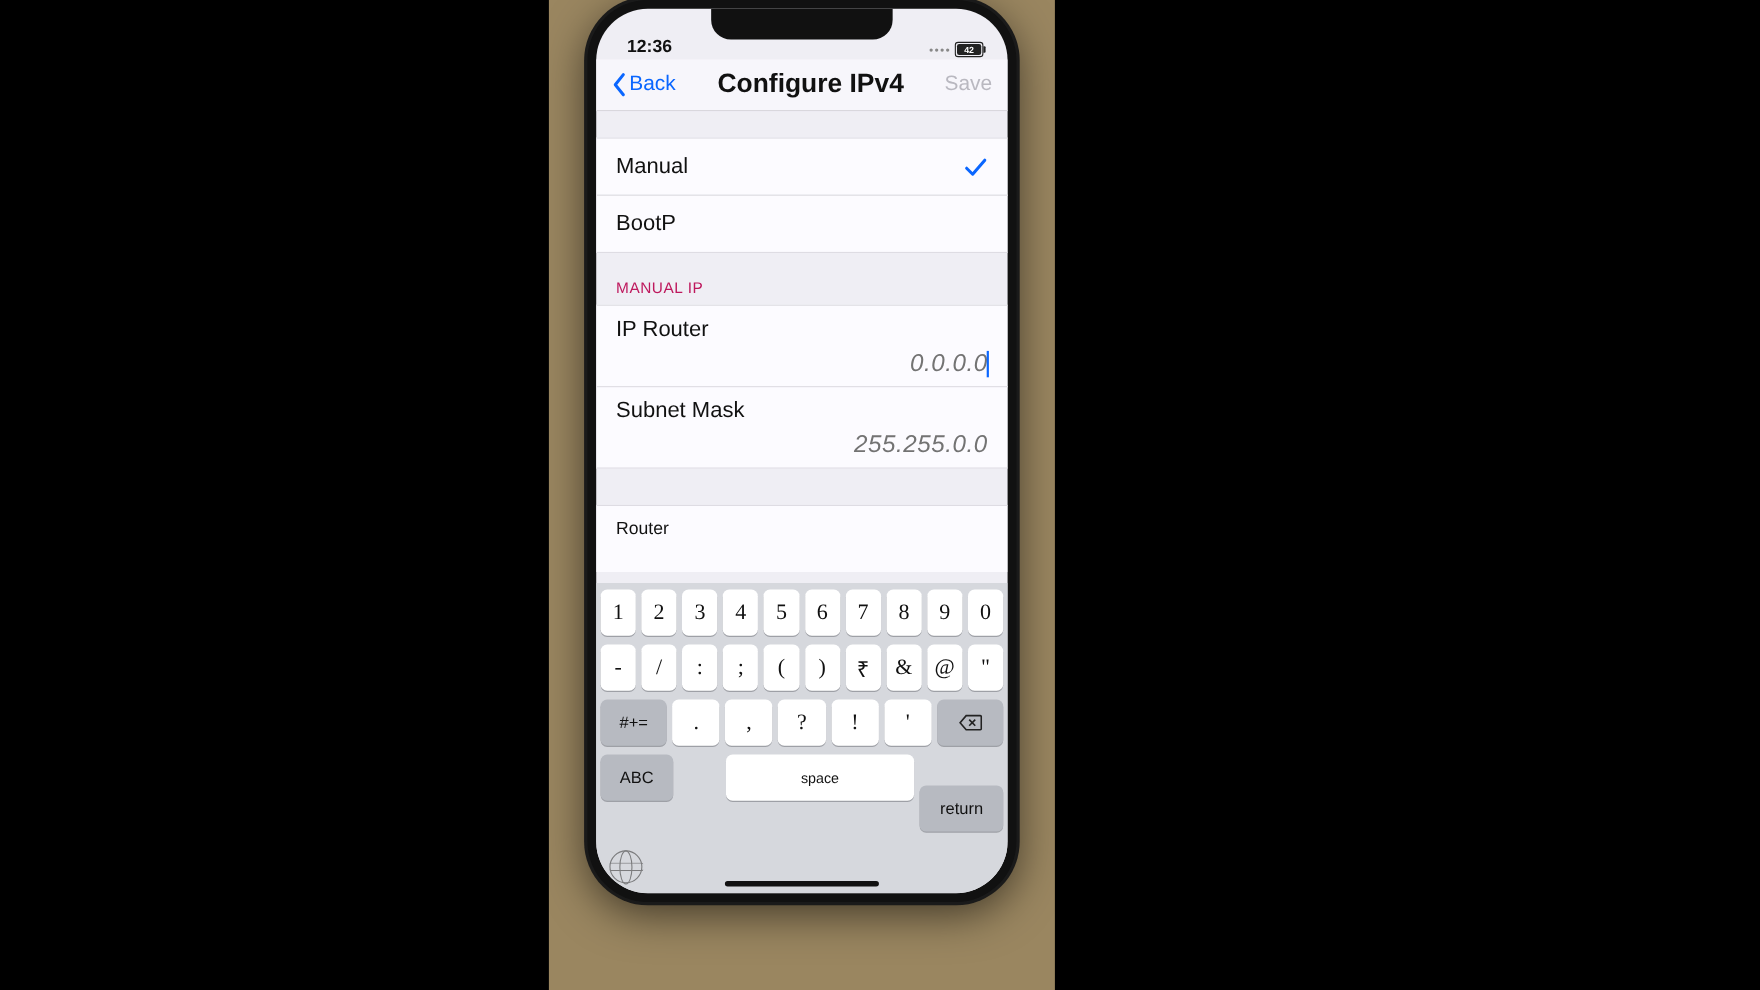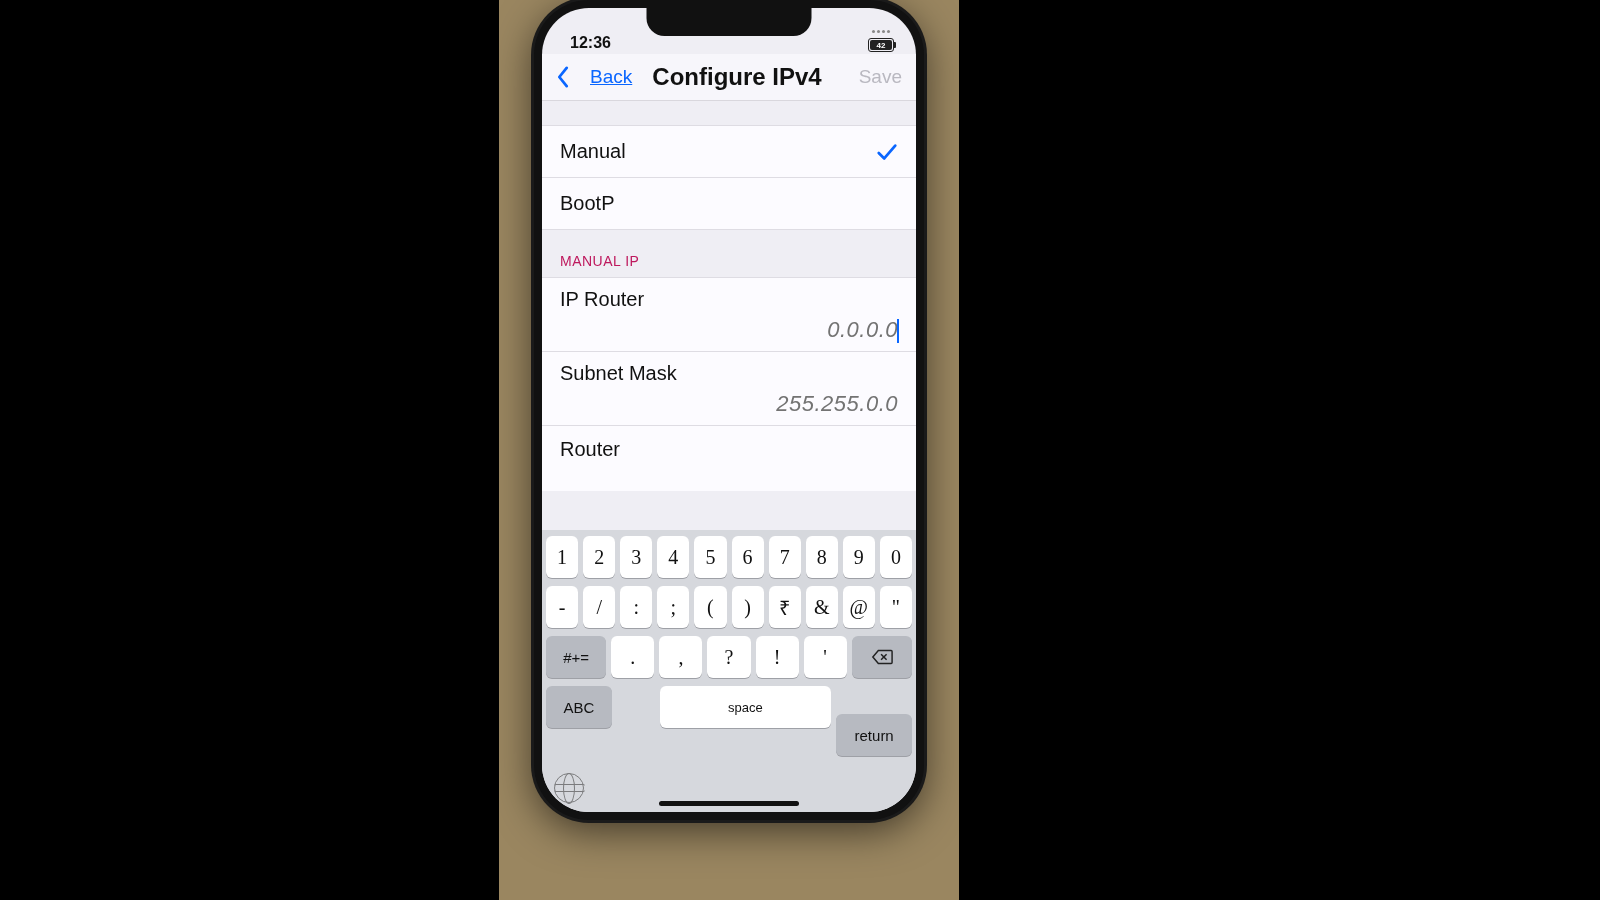--- a/index.html
+++ b/index.html
@@ -60,21 +60,20 @@
     padding: 0 22px 2px 28px;
     font-weight: 600;
     font-size: 16px;
     color: #111;
     z-index: 4;
   }
   .status-right {
     display: flex;
     align-items: center;
     gap: 5px;
-    flex-direction: column;
   }
   .sig-dots { display: flex; gap: 2px; }
   .sig-dots span {
     width: 3px; height: 3px; border-radius: 50%; background: #888;
   }
   .battery {
     width: 24px; height: 12px; border: 1px solid #222; border-radius: 3px;
     position: relative; display:flex; align-items:center; justify-content:center;
     font-size: 8px; font-weight: 700; color:#fff;
   }
@@ -90,21 +89,21 @@
     height: 46px;
     background: #f7f6fb;
     border-bottom: 1px solid #d9d7dd;
     display: flex;
     align-items: center;
     justify-content: space-between;
     padding: 0 14px;
     position: relative;
   }
   .back {
-    display: flex; align-items: center; gap: 20px; color: #0a66ff; font-size: 19px; text-decoration: underline;
+    display: flex; align-items: center; gap: 2px; color: #0a66ff; font-size: 19px;
   }
   .chev { width: 14px; height: 22px; }
   .title {
     position: absolute; left:16px; right:0; text-align:center; font-size: 24px; font-weight: 700; color:#111;
     pointer-events:none;
   }
   .save { color: #b9b8c0; font-size: 19px; }
 
   
   .group { margin-top: 24px; }
@@ -144,21 +143,21 @@
     letter-spacing: .5px;
     height: 26px;
     position: relative;
     font-style: italic;
   }
   .caret {
     position:absolute; right:-1px; top:2px; width:2px; height:24px; background:#0a66ff;
   }
   .router-label {
     background:#fcfbff; border-top:1px solid #dedce3; padding: 12px 18px 30px;
-    font-size:20px; color:#111;
+    font-size:16px; color:#111;margin-top:34px;
   }
 
   
   .kb {
     position: absolute;
     bottom: 0; left:0; right:0;
     background: #d6d8dd;
     padding: 6px 4px 0;
   }
   .kb-row { display:flex; gap:5px; margin-bottom:8px; justify-content:center; }

